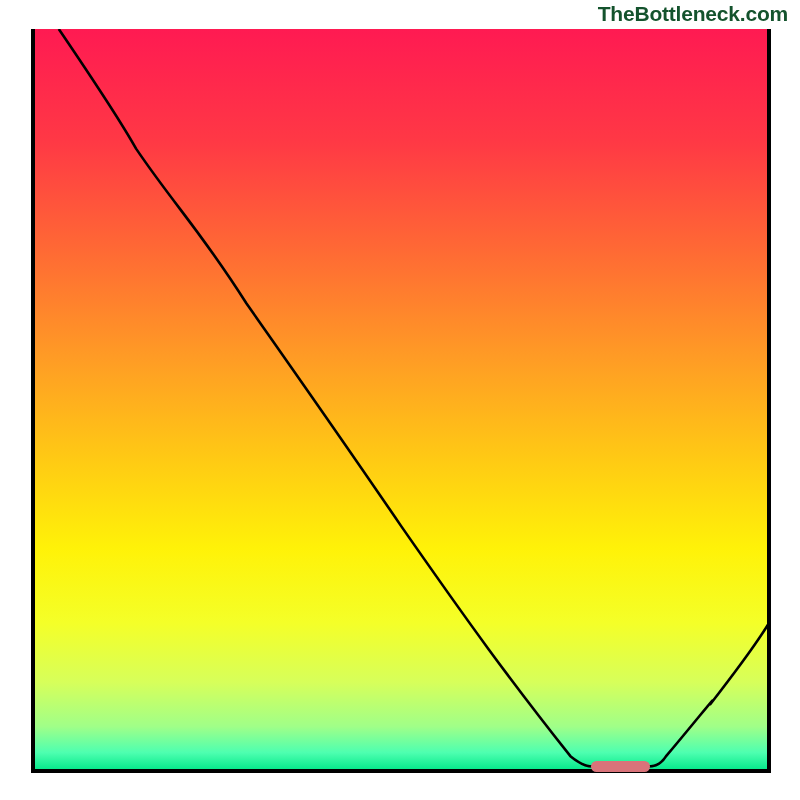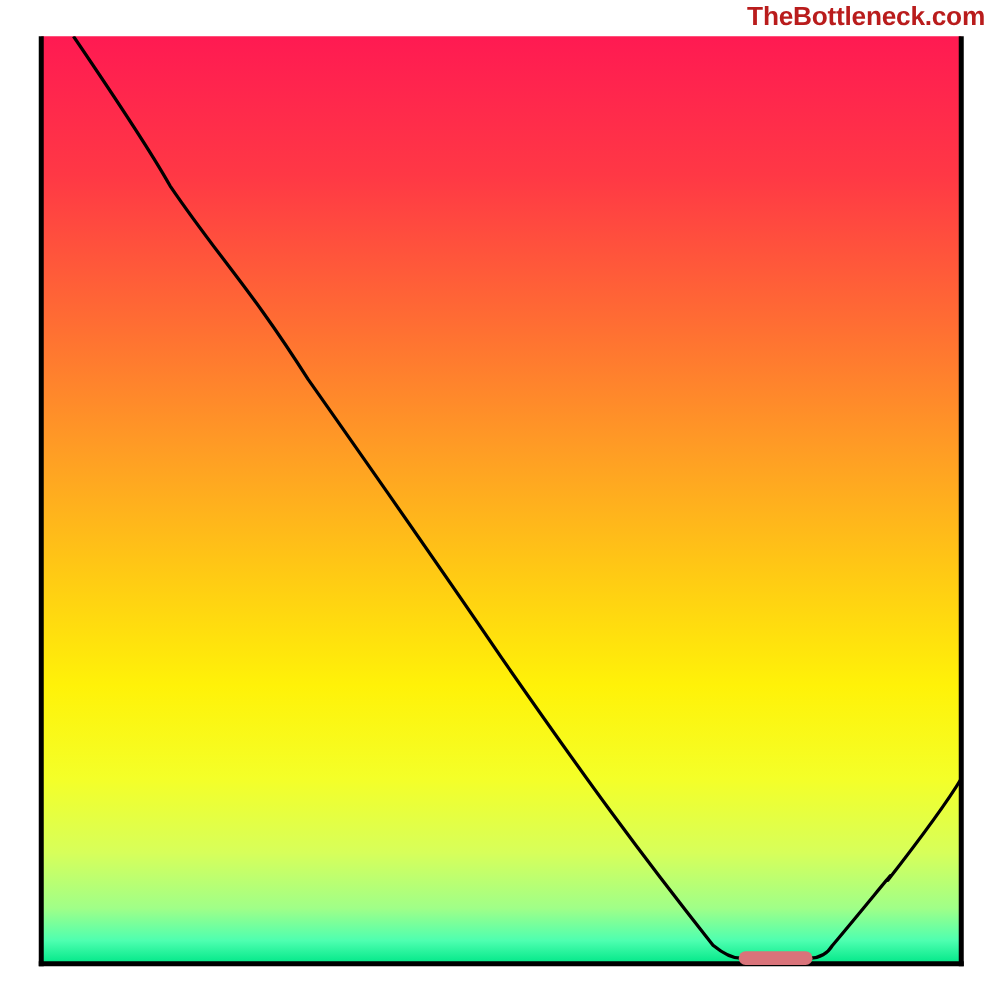--- a/index.html
+++ b/index.html
@@ -15,21 +15,21 @@
     position: relative;
     width: 800px;
     height: 800px;
   }
   .attribution {
     position: absolute;
     top: 2px;
     right: 12px;
     font-size: 21px;
     font-weight: 600;
-    color: #b91c1c;
+    color: #14532d;
     letter-spacing: -0.2px;
   }
   svg {
     display: block;
   }
 </style>
 </head>
 <body>
 <div class="canvas">
 

